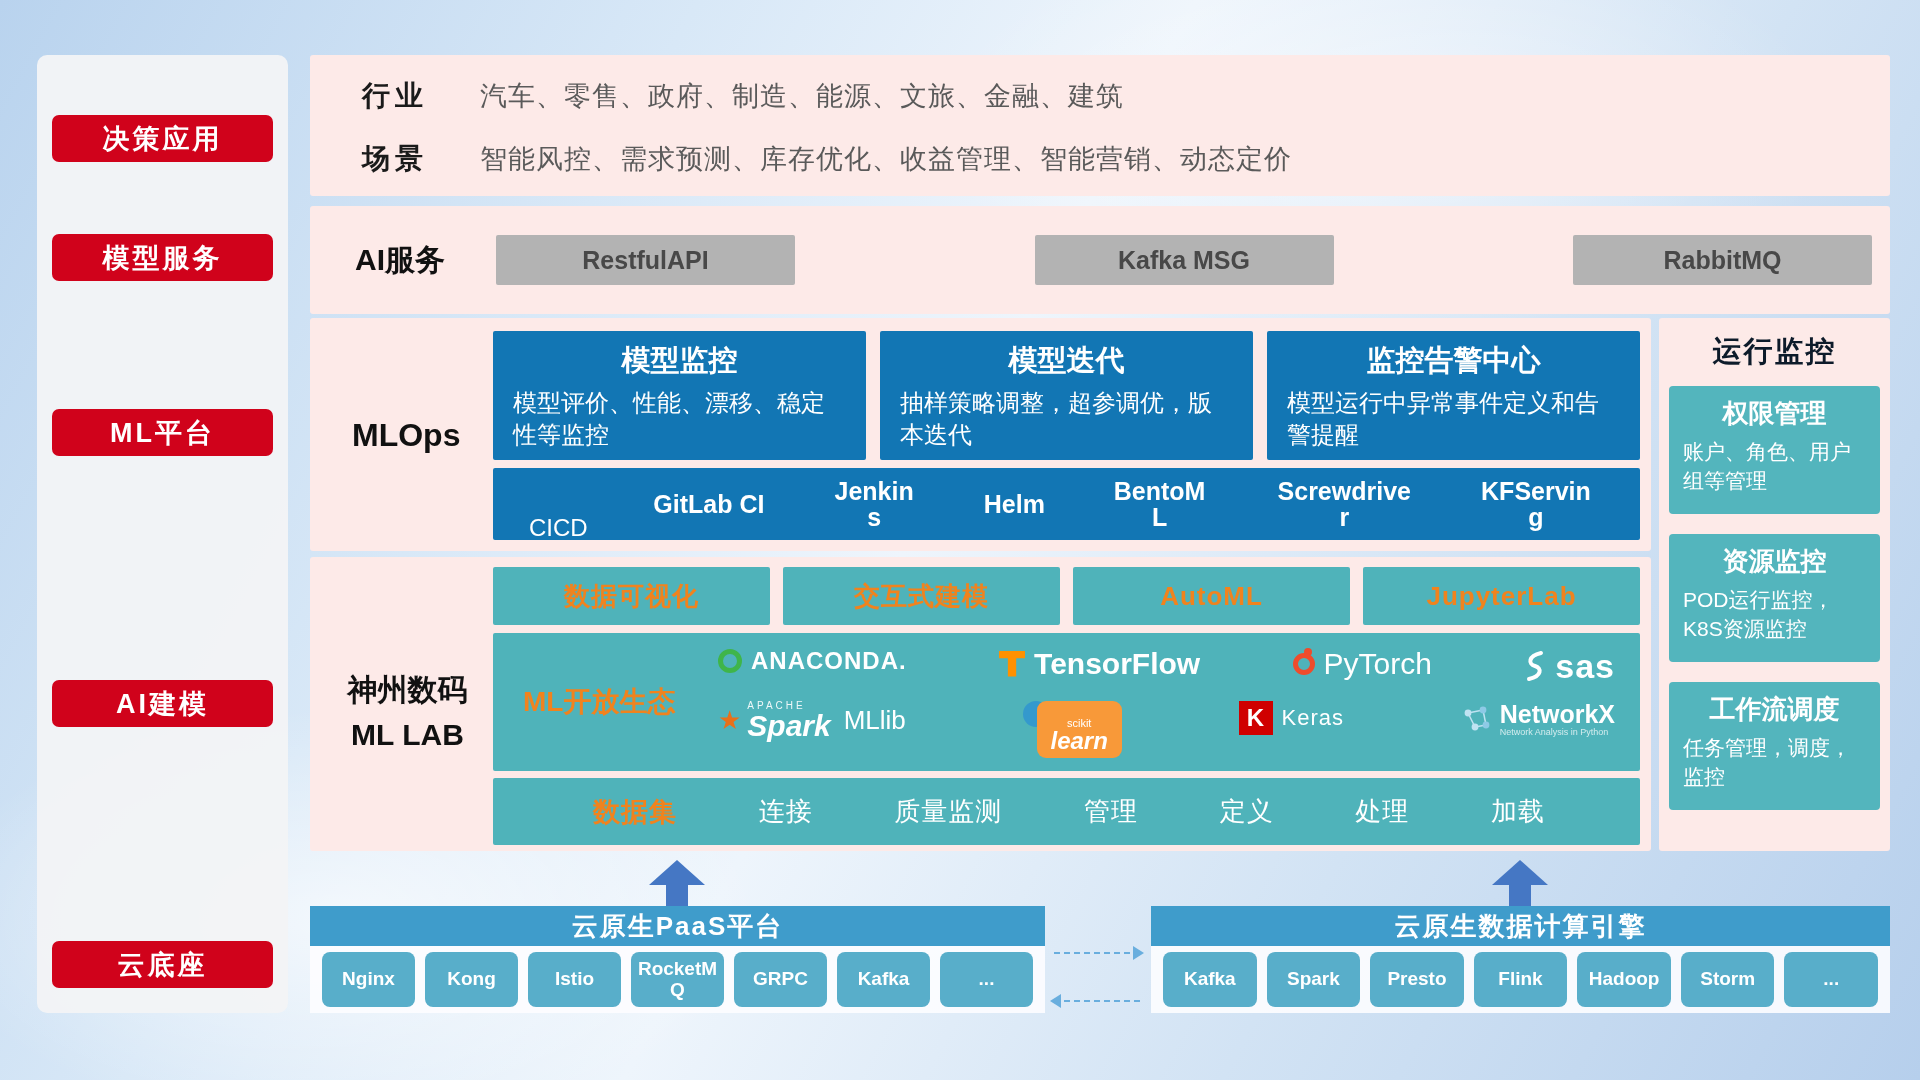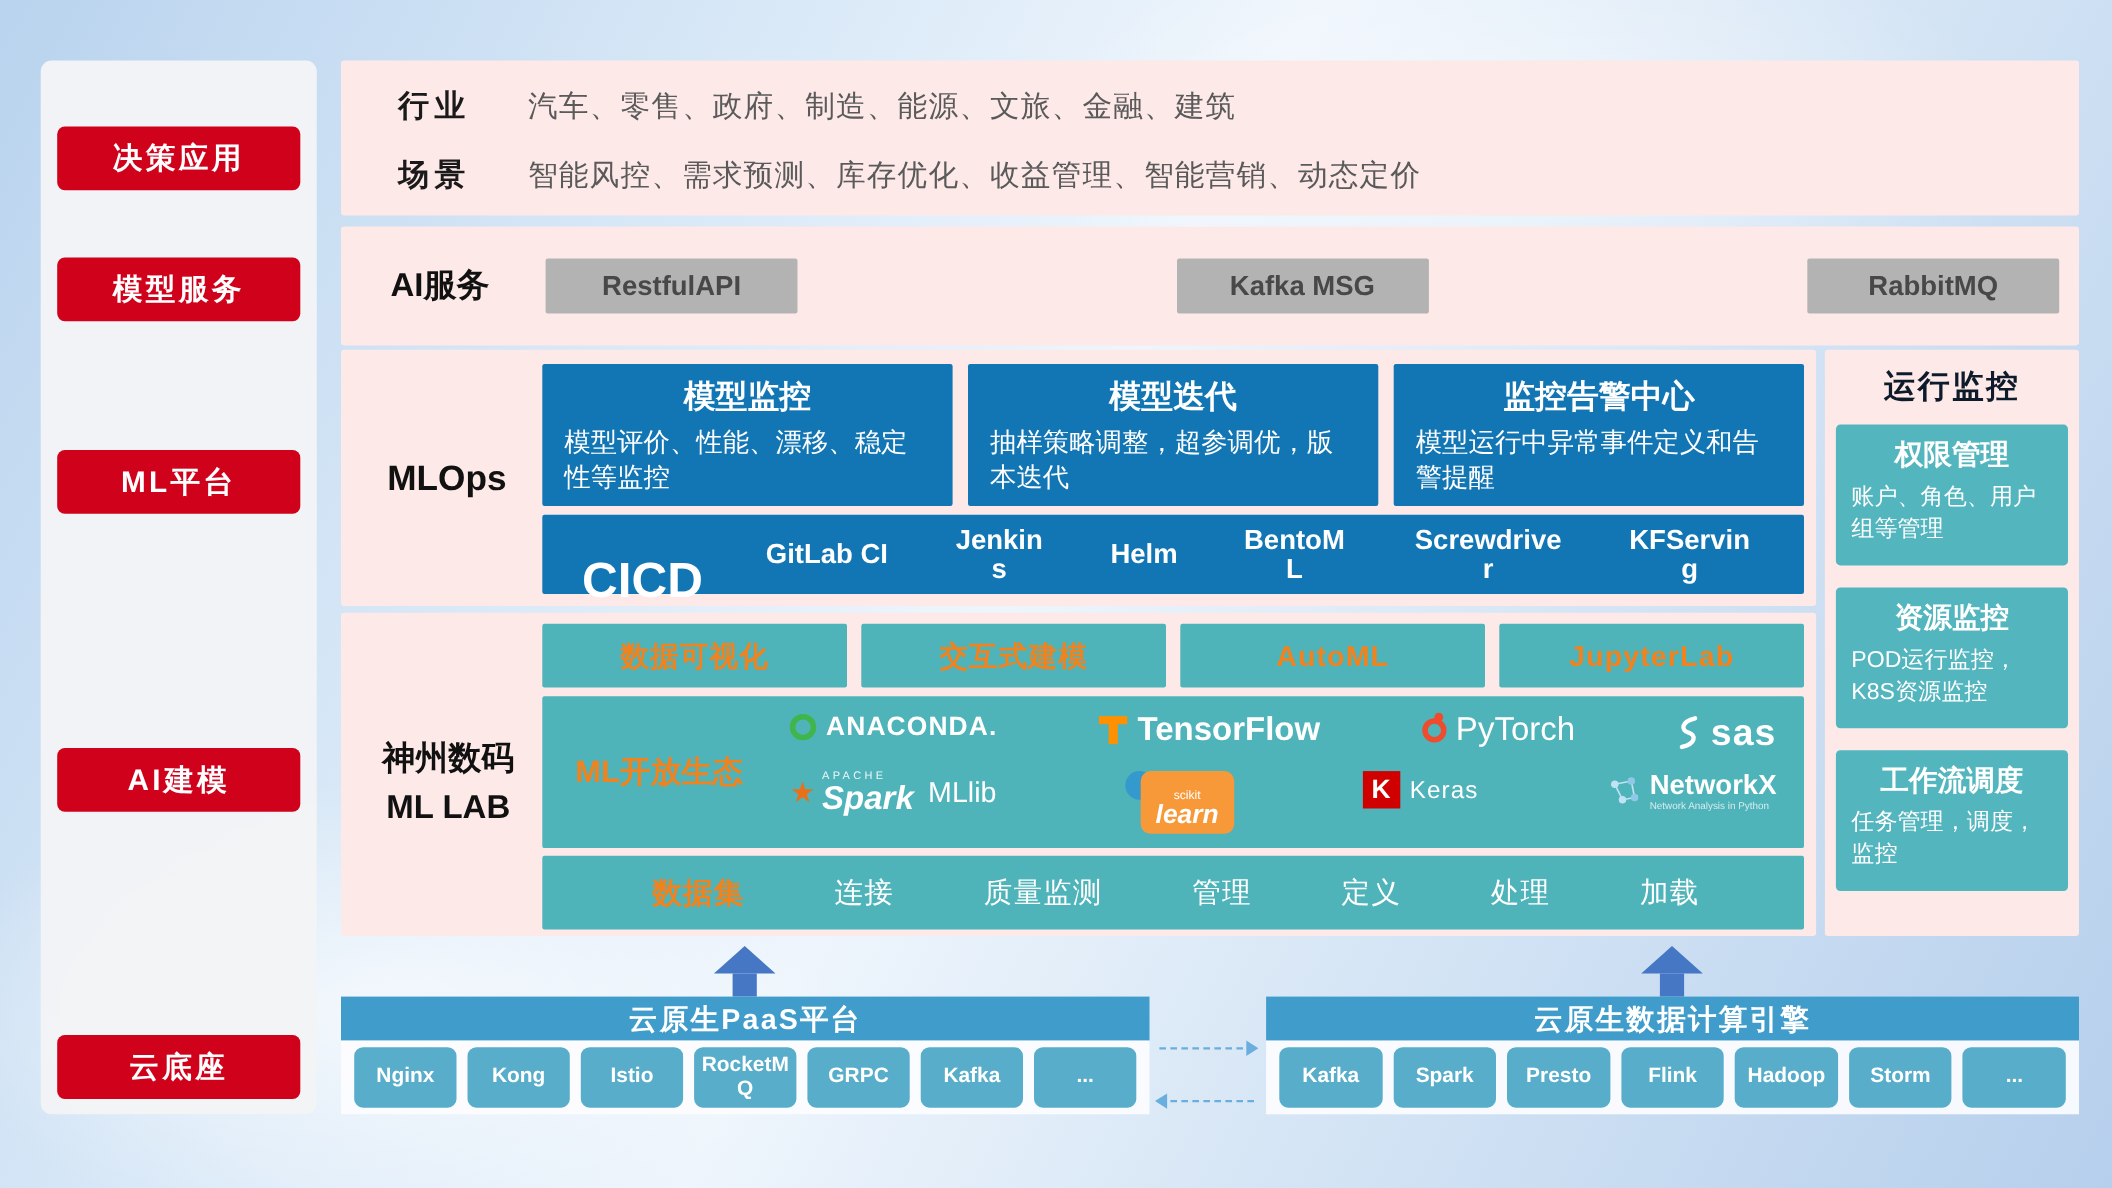--- a/index.html
+++ b/index.html
@@ -8,58 +8,58 @@
   .stage { position:relative; width:1920px; height:1080px; overflow:hidden;
     background:linear-gradient(118deg,#b9d3ee 0%,#d8e8f7 28%,#eef5fc 48%,#d2e3f4 72%,#b6cfec 100%); }
   .stage::before { content:''; position:absolute; inset:0;
     background:radial-gradient(600px 300px at 18% 85%, rgba(255,255,255,.65), transparent 70%),
                radial-gradient(700px 320px at 72% 12%, rgba(255,255,255,.5), transparent 65%);
     pointer-events:none; }
 
   
   .sidebar { position:absolute; left:37px; top:55px; width:251px; height:958px;
     background:rgba(243,244,246,.96); border-radius:10px; }
-  .side-btn { position:absolute; left:15px; width:221px; height:58px; background:#d0021b;
+  .side-btn { position:absolute; left:15px; width:221px; height:47px; background:#d0021b;
     border-radius:7px; color:#fff; font-size:27px; font-weight:bold; letter-spacing:3px;
     display:flex; align-items:center; justify-content:center;text-align:center; }
 
   
   .main { position:absolute; left:310px; top:55px; width:1580px; height:958px; }
   .panel { position:absolute; background:#fdeae8; border-radius:3px; }
 
   
   .panel-app { left:0; top:0; width:1580px; height:141px; padding:22px 0 18px 52px;
     display:flex; flex-direction:column; justify-content:space-between; }
   .app-line { display:flex; align-items:center; }
   .app-label { width:118px; font-size:28px; font-weight:bold; color:#1a1a1a; letter-spacing:5px; }
   .app-text { font-size:27px; color:#5a5a5a; letter-spacing:1px; }
 
   
   .panel-service { left:0; top:151px; width:1580px; height:108px; }
   .service-label { position:absolute; left:45px; top:50%; transform:translateY(-50%);
     font-size:30px; font-weight:bold; color:#111; }
   .service-buttons { position:absolute; left:186px; right:18px; top:29px; height:50px;
     display:flex; justify-content:space-between; }
-  .gray-btn { width:229px; background:#b3b3b3; border:none; border-radius:2px;
+  .gray-btn { width:299px; background:#b3b3b3; border:none; border-radius:2px;
     color:#484848; font-size:25px; font-weight:bold; font-family:inherit;
     display:flex; align-items:center; justify-content:center; }
 
   
   .panel-mlops { left:0; top:263px; width:1341px; height:233px; }
   .mlops-label { position:absolute; left:42px; top:50%; transform:translateY(-50%);
     font-size:32px; font-weight:bold; color:#111; }
   .mlops-cards { position:absolute; left:183px; top:13px; width:1147px; height:129px;
     display:flex; gap:14px; }
   .blue-card { flex:1; background:#1276b4; color:#fff; border-radius:2px; padding:10px 20px 8px; }
   .card-title { text-align:center; font-size:29px; font-weight:bold; margin-bottom:6px; }
   .card-body { font-size:24px; line-height:1.35; }
   .cicd-bar { position:absolute; left:183px; top:150px; width:1147px; height:72px;
     background:#1276b4; border-radius:2px; color:#fff; display:flex; align-items:center;
     justify-content:space-between; padding:0 48px 0 36px; }
-  .cicd-label { font-size:45px; font-weight:bold;margin-top:48px; }
+  .cicd-label { font-size:24px; font-weight:normal;margin-top:48px; }
   .cicd-tool { font-size:25px; font-weight:bold; text-align:center; word-break:break-all;
     line-height:1.05; }
   .t-nowrap { white-space:nowrap; }
   .tw-88 { width:88px; } .tw-98 { width:98px; } .tw-140 { width:140px; } .tw-112 { width:112px; }
 
   
   .panel-monitor { left:1349px; top:263px; width:231px; height:533px; padding-top:14px; }
   .monitor-title { text-align:center; font-size:29px; font-weight:bold; color:#0d1b2a;
     letter-spacing:2px; margin-bottom:14px; }
   .teal-card { margin:0 10px 20px; height:128px; background:#53b5bd; color:#fff;

